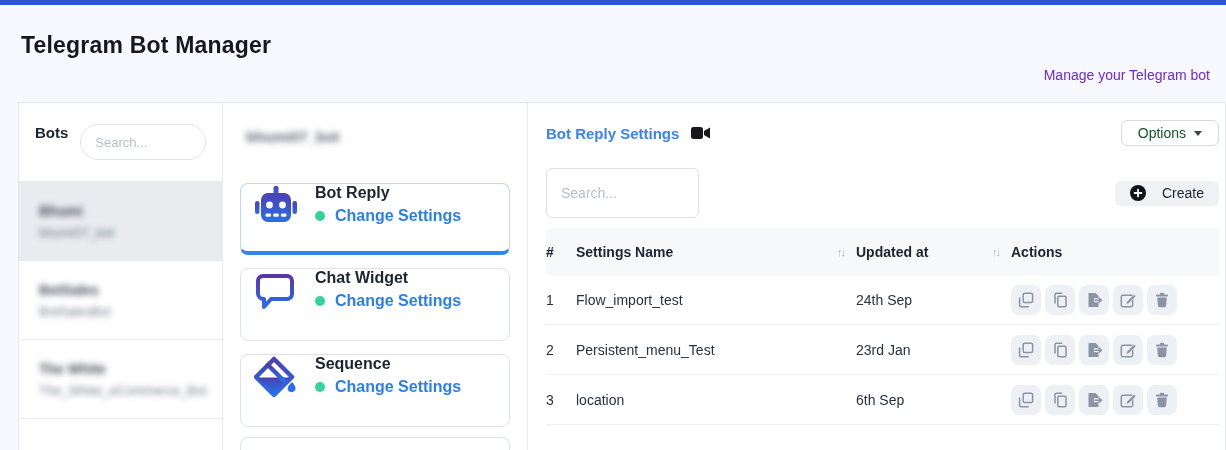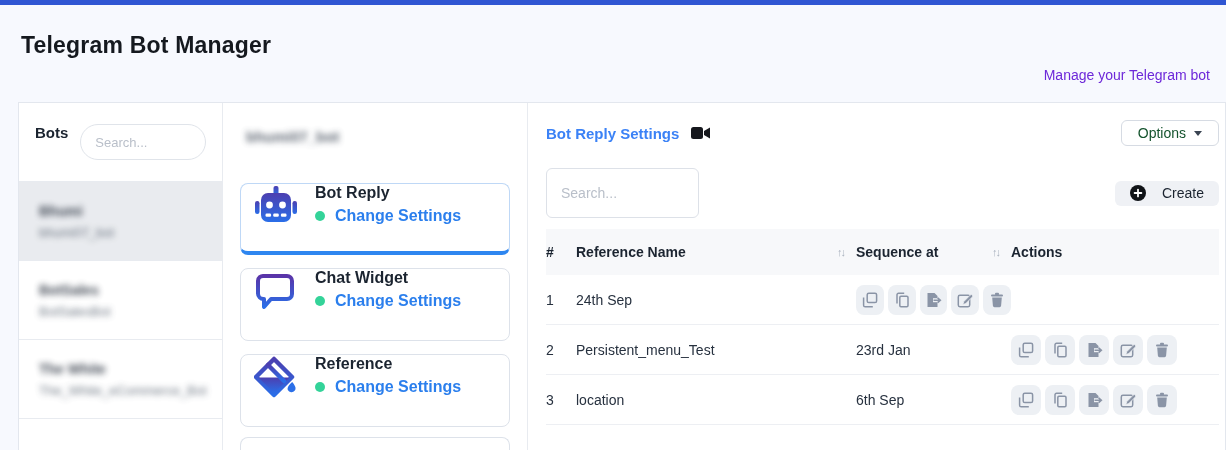--- a/index.html
+++ b/index.html
@@ -159,21 +159,21 @@
           <stop offset="0" stop-color="#4c3fb0"></stop>
               <stop offset="1" stop-color="#2a6ee8"></stop>
             </linearGradient>
           </defs>
         <path d="M20 4 L38 22 L20 40 L2 22 Z" fill="none" stroke="url(#g3)" stroke-width="4.5" stroke-linejoin="round"></path>
         <path d="M4.5 22.5 L20 38 L35.5 22.5 Z" fill="url(#g3)"></path>
         <path d="M14 10 L30 26" stroke="url(#g3)" stroke-width="4.5" stroke-linecap="round"></path>
         <path d="M38.2 27c2.9 3.7 4.3 6.2 2.6 8.6a4.1 4.1 0 0 1-7-.6c-1-2.7 1.5-5.2 4.4-8z" fill="#2b6fe8"></path>
       </svg>
       <div>
-        <div class="feature-title">Reference</div>
+        <div class="feature-title">Sequence</div>
         <div class="feature-status">
           <span class="status-dot"></span>
           <a class="change-link">Change Settings</a>
         </div>
       </div>
     </div>
 
     <div class="partial-card"></div>
   </div>
 
@@ -201,32 +201,33 @@
           <path d="M8 4.6v6.8M4.6 8h6.8" stroke="#fff" stroke-width="1.8" stroke-linecap="round"></path>
         </svg>
         <span>Create</span>
       </button>
     </div>
 
     <div class="ref-table">
       <div class="t-row t-head">
         <div class="t-cell">#</div>
         <div class="t-cell">
-          <span>Reference Name</span>
+          <span>Settings Name</span>
           <span class="sort-pair">↑↓</span>
         </div>
         <div class="t-cell">
-          <span>Sequence at</span>
+          <span>Updated at</span>
           <span class="sort-pair">↑↓</span>
         </div>
         <div class="t-cell">Actions</div>
       </div>
 
       <div class="t-row t-body-row">
         <div class="t-cell">1</div>
+        <div class="t-cell">Flow_import_test</div>
         <div class="t-cell">24th Sep</div>
         <div class="t-cell actions-cell">
           <button class="action-btn">
               <svg width="16" height="16" viewBox="0 0 16 16">
                 <rect x="5.2" y="1.2" width="9.4" height="9.4" rx="1.6" fill="none" stroke="#8a94a6" stroke-width="1.5"></rect>
                 <path d="M10.8 14.8H3.2a1.6 1.6 0 0 1-1.6-1.6V5.6" fill="none" stroke="#8a94a6" stroke-width="1.5"></path>
               </svg>
             </button>
           <button class="action-btn">
               <svg width="16" height="16" viewBox="0 0 16 16">

